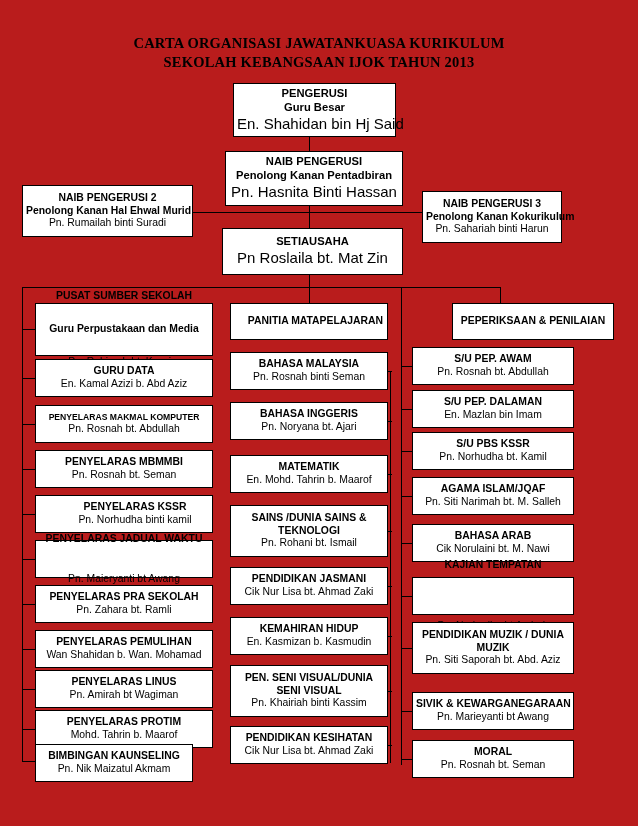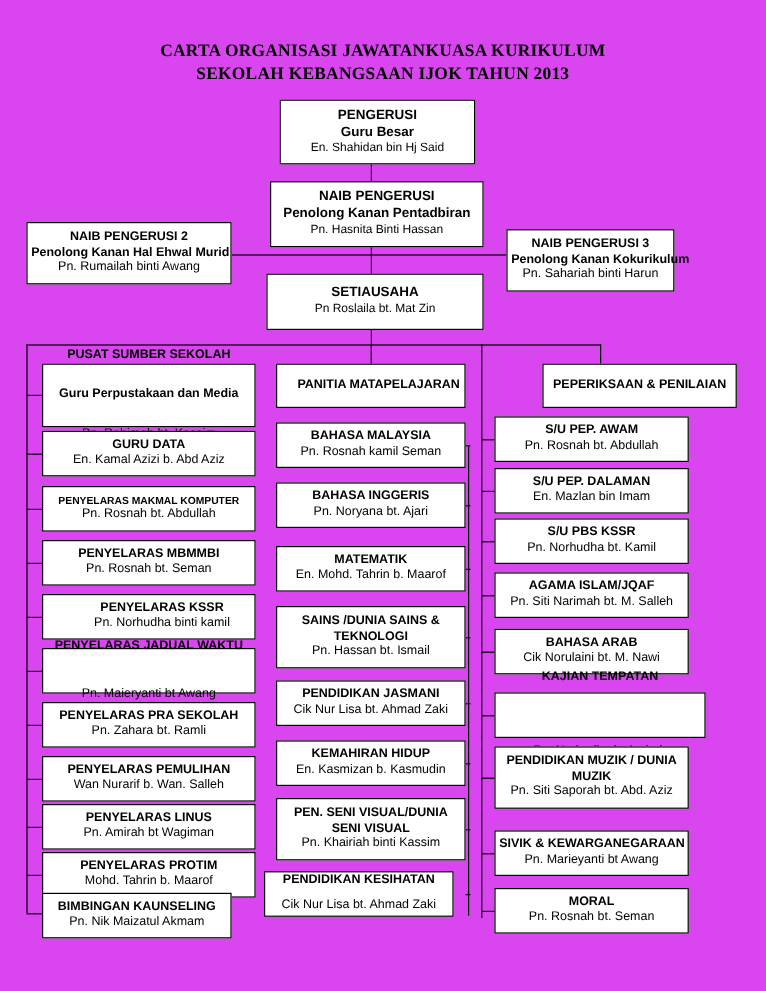--- a/index.html
+++ b/index.html
@@ -9,21 +9,21 @@
     background: #ffffff;
   }
   body {
     font-family: "Liberation Sans", sans-serif;
     color: #000000;
   }
   #chart {
     position: relative;
     width: 638px;
     height: 826px;
-    background: #d946ef;
+    background: #b91c1c;
     overflow: hidden;
   }
 
   
   .title {
     position: absolute;
     left: 0;
     width: 638px;
     text-align: center;
     font-family: "Liberation Serif", serif;
@@ -57,21 +57,21 @@
   }
   .box .b {
     font-weight: bold;
     font-size: 10.4px;
   }
   .box .n {
     font-weight: normal;
     font-size: 10.4px;
   }
   .box.big .b { font-size: 11.2px; }
-  .box.big .n { font-size: 10px; }
+  .box.big .n { font-size: 15px; }
   .box .sm { font-size: 8.6px; }
 
   
   .ln-v, .ln-h {
     position: absolute;
     background: #000000;
     z-index: 1;
   }
   .ln-v { width: 1.4px; }
   .ln-h { height: 1.4px; }
@@ -101,21 +101,21 @@
 
   <div class="box big" style="left:225px; top:151px; width:178px; height:55px;">
     <span class="ln b">NAIB PENGERUSI</span>
     <span class="ln b">Penolong Kanan Pentadbiran</span>
     <span class="ln n">Pn. Hasnita Binti Hassan</span>
   </div>
 
   <div class="box" style="left:22px; top:185px; width:171px; height:52px;">
     <span class="ln b">NAIB PENGERUSI 2</span>
     <span class="ln b">Penolong Kanan Hal Ehwal Murid</span>
-    <span class="ln n">Pn. Rumailah binti Awang</span>
+    <span class="ln n">Pn. Rumailah binti Suradi</span>
   </div>
 
   <div class="box" style="left:422px; top:191px; width:140px; height:52px;">
     <span class="ln b">NAIB PENGERUSI 3</span>
     <span class="ln b">Penolong Kanan Kokurikulum</span>
     <span class="ln n">Pn. Sahariah binti  Harun</span>
   </div>
 
   <div class="box big" style="left:222px; top:228px; width:181px; height:47px;">
     <span class="ln b">SETIAUSAHA</span>
@@ -162,21 +162,21 @@
   <div class="ln-h" style="left:22px; top:559px; width:14px;"></div>
 
   <div class="box" style="left:35px; top:585px; width:178px; height:38px;">
     <span class="ln b">PENYELARAS PRA SEKOLAH</span>
     <span class="ln n">Pn. Zahara bt. Ramli</span>
   </div>
   <div class="ln-h" style="left:22px; top:604px; width:14px;"></div>
 
   <div class="box" style="left:35px; top:630px; width:178px; height:38px;">
     <span class="ln b">PENYELARAS PEMULIHAN</span>
-    <span class="ln n">Wan Nurarif b. Wan. Salleh</span>
+    <span class="ln n">Wan Shahidan b. Wan. Mohamad</span>
   </div>
   <div class="ln-h" style="left:22px; top:649px; width:14px;"></div>
 
   <div class="box" style="left:35px; top:670px; width:178px; height:38px;">
     <span class="ln b">PENYELARAS LINUS</span>
     <span class="ln n">Pn. Amirah bt Wagiman</span>
   </div>
   <div class="ln-h" style="left:22px; top:689px; width:14px;"></div>
 
   <div class="box" style="left:35px; top:710px; width:178px; height:38px;">
@@ -192,40 +192,40 @@
   <div class="ln-h" style="left:22px; top:761px; width:14px;"></div>
 
   <div class="ln-v" style="left:390px; top:371px; height:392px;"></div>
 
   <div class="box" style="left:230px; top:303px; width:158px; height:37px;padding-left:16px;">
     <span class="ln b">PANITIA  MATAPELAJARAN</span>
   </div>
 
   <div class="box" style="left:230px; top:352px; width:158px; height:38px;">
     <span class="ln b">BAHASA  MALAYSIA</span>
-    <span class="ln n">Pn. Rosnah kamil Seman</span>
+    <span class="ln n">Pn. Rosnah binti Seman</span>
   </div>
   <div class="ln-h" style="left:388px; top:371px; width:4px;"></div>
 
   <div class="box" style="left:230px; top:402px; width:158px; height:38px;">
     <span class="ln b">BAHASA INGGERIS</span>
     <span class="ln n">Pn. Noryana bt. Ajari</span>
   </div>
   <div class="ln-h" style="left:388px; top:421px; width:4px;"></div>
 
   <div class="box" style="left:230px; top:455px; width:158px; height:38px;">
     <span class="ln b">MATEMATIK</span>
     <span class="ln n">En. Mohd. Tahrin b. Maarof</span>
   </div>
   <div class="ln-h" style="left:388px; top:474px; width:4px;"></div>
 
   <div class="box" style="left:230px; top:505px; width:158px; height:52px;">
     <span class="ln b">SAINS /DUNIA SAINS &amp;</span>
     <span class="ln b">TEKNOLOGI</span>
-    <span class="ln n">Pn. Hassan bt. Ismail</span>
+    <span class="ln n">Pn. Rohani bt. Ismail</span>
   </div>
   <div class="ln-h" style="left:388px; top:531px; width:4px;"></div>
 
   <div class="box" style="left:230px; top:567px; width:158px; height:38px;">
     <span class="ln b">PENDIDIKAN JASMANI</span>
     <span class="ln n">Cik Nur Lisa bt. Ahmad Zaki</span>
   </div>
   <div class="ln-h" style="left:388px; top:586px; width:4px;"></div>
 
   <div class="box" style="left:230px; top:617px; width:158px; height:38px;">
@@ -234,21 +234,21 @@
   </div>
   <div class="ln-h" style="left:388px; top:636px; width:4px;"></div>
 
   <div class="box" style="left:230px; top:665px; width:158px; height:52px;">
     <span class="ln b">PEN. SENI VISUAL/DUNIA</span>
     <span class="ln b">SENI VISUAL</span>
     <span class="ln n">Pn. Khairiah binti Kassim</span>
   </div>
   <div class="ln-h" style="left:388px; top:691px; width:4px;"></div>
 
-  <div class="box" style="left:220px; top:726px; width:158px; height:38px;justify-content:space-between;">
+  <div class="box" style="left:230px; top:726px; width:158px; height:38px;">
     <span class="ln b">PENDIDIKAN KESIHATAN</span>
     <span class="ln n">Cik Nur Lisa bt. Ahmad Zaki</span>
   </div>
   <div class="ln-h" style="left:388px; top:745px; width:4px;"></div>
 
   <div class="ln-v" style="left:401px; top:287px; height:478px;"></div>
 
   <div class="box" style="left:412px; top:303px; width:162px; height:37px;margin-left:40px;">
     <span class="ln b">PEPERIKSAAN &amp; PENILAIAN</span>
   </div>
@@ -276,21 +276,21 @@
     <span class="ln n">Pn. Siti Narimah bt. M. Salleh</span>
   </div>
   <div class="ln-h" style="left:401px; top:496px; width:12px;"></div>
 
   <div class="box" style="left:412px; top:524px; width:162px; height:38px;">
     <span class="ln b">BAHASA ARAB</span>
     <span class="ln n">Cik Norulaini bt. M. Nawi</span>
   </div>
   <div class="ln-h" style="left:401px; top:543px; width:12px;"></div>
 
-  <div class="box" style="left:412px; top:577px; width:176px; height:38px;gap:48px;">
+  <div class="box" style="left:412px; top:577px; width:162px; height:38px;gap:48px;">
     <span class="ln b">KAJIAN  TEMPATAN</span>
     <span class="ln n">Pn. Norhudha bt Amirah</span>
   </div>
   <div class="ln-h" style="left:401px; top:596px; width:12px;"></div>
 
   <div class="box" style="left:412px; top:622px; width:162px; height:52px;">
     <span class="ln b">PENDIDIKAN MUZIK / DUNIA</span>
     <span class="ln b">MUZIK</span>
     <span class="ln n">Pn. Siti Saporah bt. Abd. Aziz</span>
   </div>

